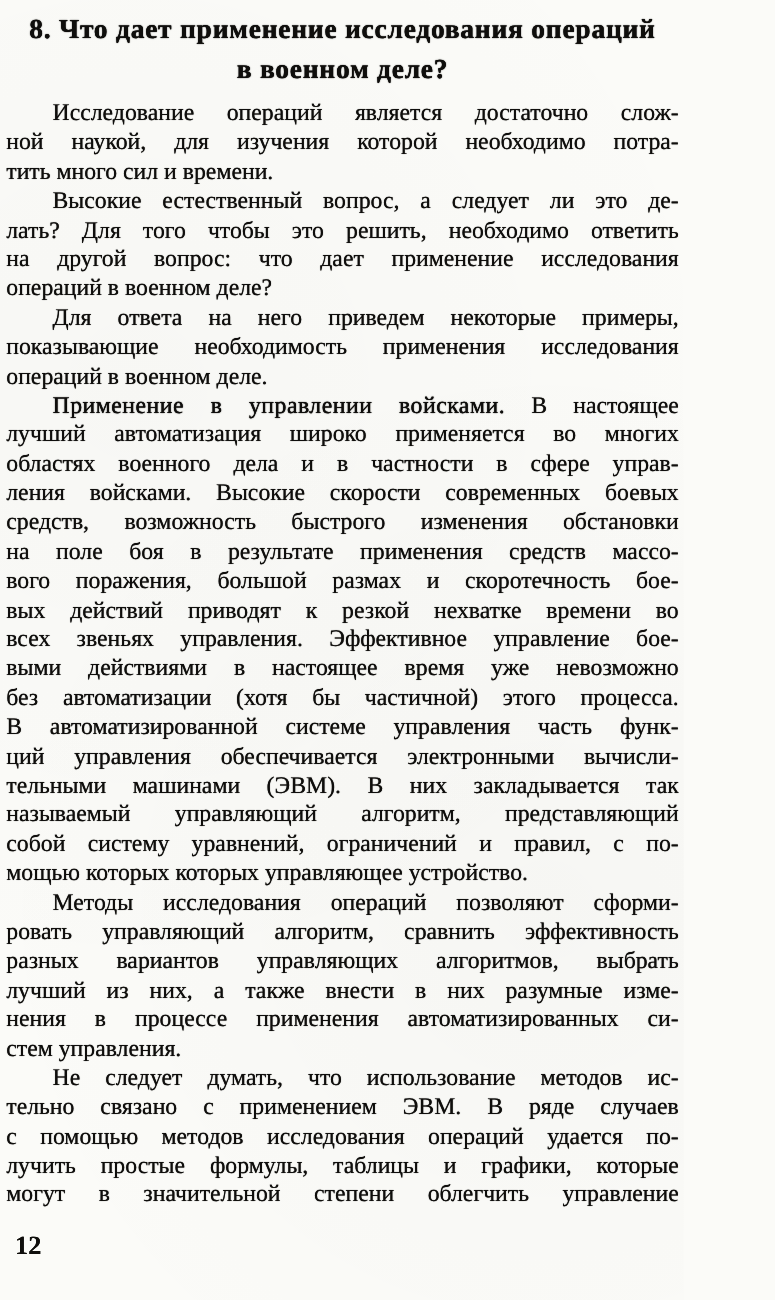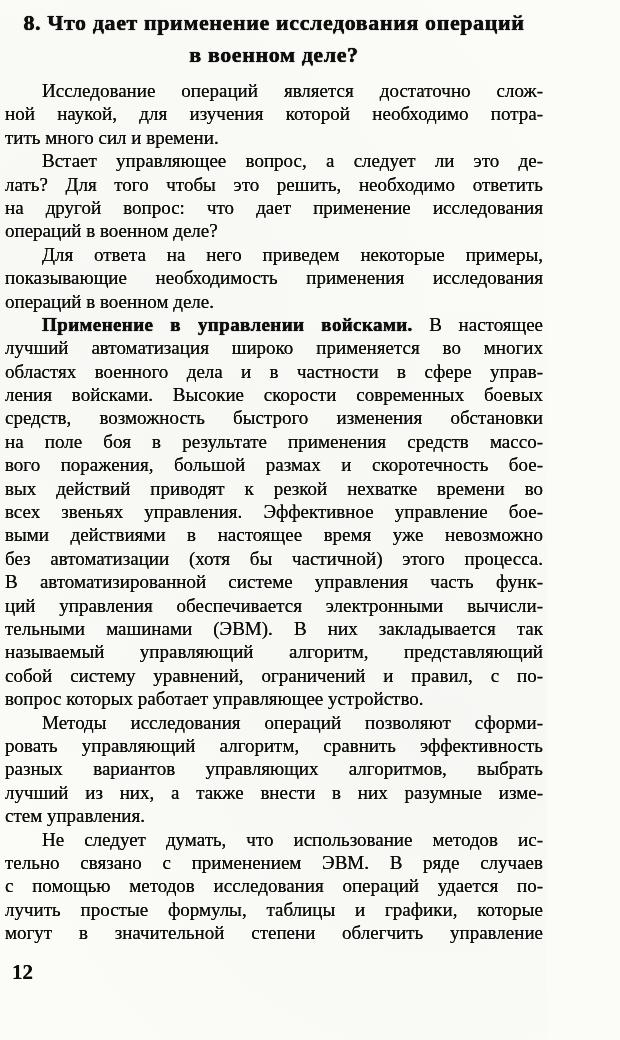--- a/index.html
+++ b/index.html
@@ -45,21 +45,21 @@
     text-shadow: 0 0 0.6px currentColor;
     overflow: hidden;
     height: 23.4px;
   }
   .line.final {
     -moz-text-align-last: left;
     text-align-last: left;
   }
   .line.indent { text-indent: 37px; }
   .line b {
-    font-weight: bold;
+    font-weight: normal;
     letter-spacing: 0.4px;
     text-shadow: 0 0 1px currentColor, 0 0 0.4px currentColor;
   }
   .page-number {
     margin-top: 16px;
     padding-left: 7px;
     font-size: 21px;
     font-weight: bold;
     text-shadow: 0 0 0.5px currentColor;
   }
@@ -73,21 +73,21 @@
     <div>в военном деле?</div>
   </div>
 
   <div class="text-block">
       <div class="para">
         <div class="line indent">Исследование операций является достаточно слож-</div>
         <div class="line">ной наукой, для изучения которой необходимо потра-</div>
         <div class="line final">тить много сил и времени.</div>
       </div>
       <div class="para">
-        <div class="line indent">Встает управляющее вопрос, а следует ли это де-</div>
+        <div class="line indent">Высокие естественный вопрос, а следует ли это де-</div>
         <div class="line">лать? Для того чтобы это решить, необходимо ответить</div>
         <div class="line">на другой вопрос: что дает применение исследования</div>
         <div class="line final">операций в военном деле?</div>
       </div>
       <div class="para">
         <div class="line indent">Для ответа на него приведем некоторые примеры,</div>
         <div class="line">показывающие необходимость применения исследования</div>
         <div class="line final">операций в военном деле.</div>
       </div>
       <div class="para">
@@ -100,27 +100,28 @@
         <div class="line">вого поражения, большой размах и скоротечность бое-</div>
         <div class="line">вых действий приводят к резкой нехватке времени во</div>
         <div class="line">всех звеньях управления. Эффективное управление бое-</div>
         <div class="line">выми действиями в настоящее время уже невозможно</div>
         <div class="line">без автоматизации (хотя бы частичной) этого процесса.</div>
         <div class="line">В автоматизированной системе управления часть функ-</div>
         <div class="line">ций управления обеспечивается электронными вычисли-</div>
         <div class="line">тельными машинами (ЭВМ). В них закладывается так</div>
         <div class="line">называемый управляющий алгоритм, представляющий</div>
         <div class="line">собой систему уравнений, ограничений и правил, с по-</div>
-        <div class="line final">вопрос которых работает управляющее устройство.</div>
+        <div class="line final">мощью которых которых управляющее устройство.</div>
       </div>
       <div class="para">
         <div class="line indent">Методы исследования операций позволяют сформи-</div>
         <div class="line">ровать управляющий алгоритм, сравнить эффективность</div>
         <div class="line">разных вариантов управляющих алгоритмов, выбрать</div>
         <div class="line">лучший из них, а также внести в них разумные изме-</div>
+        <div class="line">нения в процессе применения автоматизированных си-</div>
         <div class="line final">стем управления.</div>
       </div>
       <div class="para">
         <div class="line indent">Не следует думать, что использование методов ис-</div>
         <div class="line">тельно связано с применением ЭВМ. В ряде случаев</div>
         <div class="line">с помощью методов исследования операций удается по-</div>
         <div class="line">лучить простые формулы, таблицы и графики, которые</div>
         <div class="line">могут в значительной степени облегчить управление</div>
       </div>
     </div>

